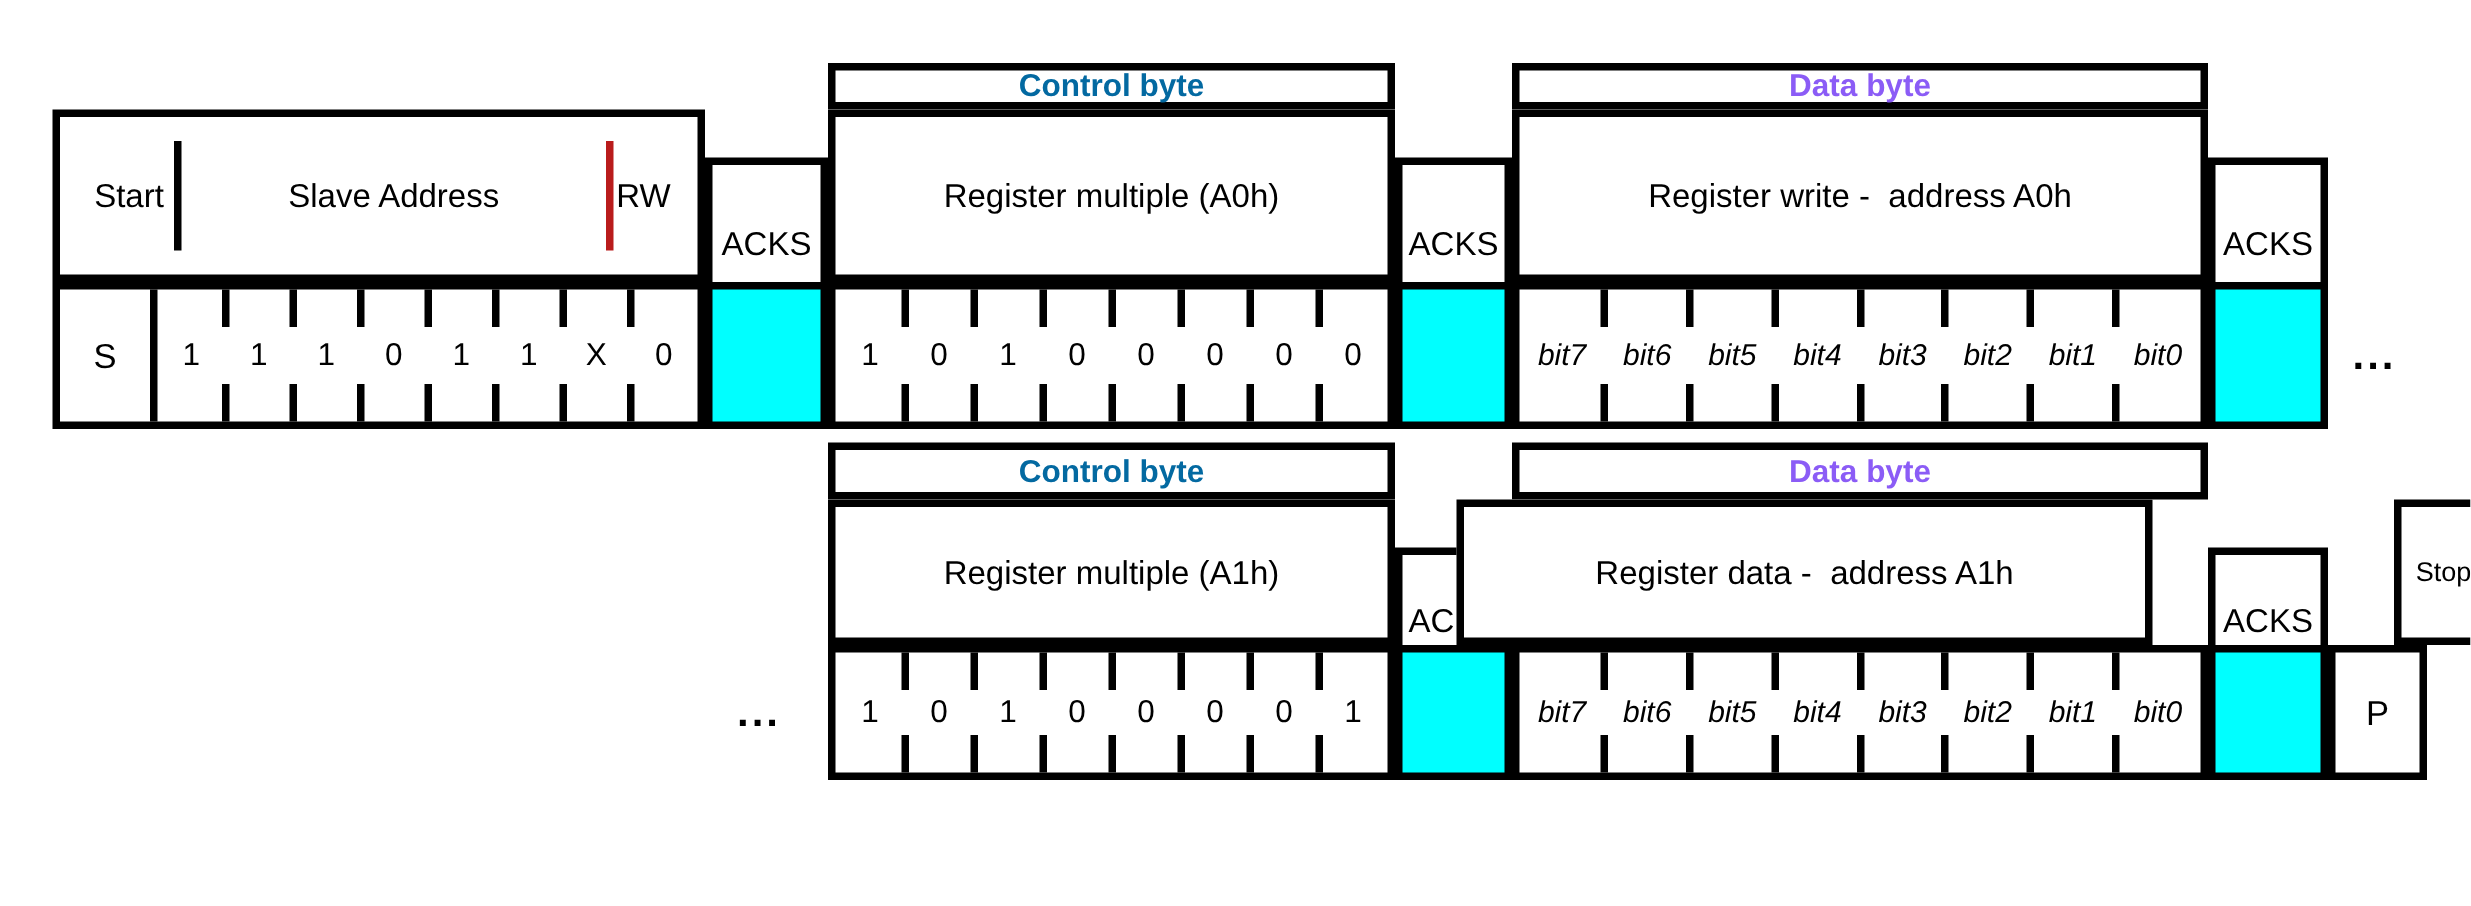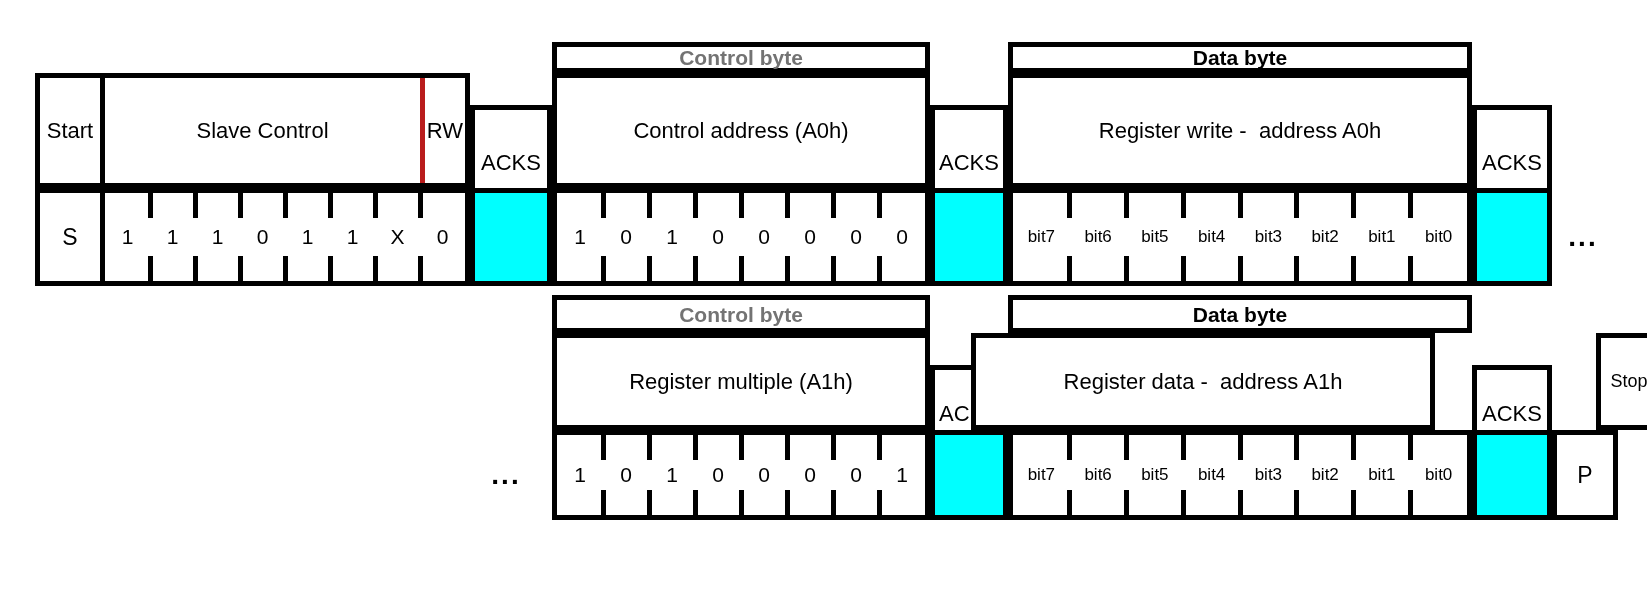--- a/index.html
+++ b/index.html
@@ -13,21 +13,21 @@
   }
   .box{
     position:absolute;
     box-sizing:border-box;
     border:5px solid #000;
     background:#fff;
     display:flex;
     align-items:center;
     justify-content:center;
   }
-  .split{padding:0;align-items:stretch;justify-content:flex-start;}
+  .split{padding:16px;align-items:stretch;justify-content:flex-start;}
   .cell{
     display:flex;align-items:center;justify-content:center;
     box-sizing:border-box;
     font-size:22px;
   }
   .cell-start{width:65px;border-right:5px solid #000;}
   .cell-slave{flex:1;}
   .cell-rw{width:45px;border-left:5px solid #b91c1c;}
   .scell{
     width:65px;box-sizing:border-box;border-right:5px solid #000;
@@ -42,24 +42,24 @@
     font-size:21px;
   }
   .bit:not(:last-child)::before{
     content:"";position:absolute;right:-2.5px;top:0;
     width:5px;height:25px;background:#000;
   }
   .bit:not(:last-child)::after{
     content:"";position:absolute;right:-2.5px;bottom:0;
     width:5px;height:25px;background:#000;
   }
-  .bitlabel{font-size:17px;}
+  .bitlabel{font-size:20px;font-style:italic;}
   .hdr{font-weight:bold;font-size:21px;line-height:1;}
-  .hdr-control{color:#737373;}
-  .hdr-data{color:#000000;}
+  .hdr-control{color:#0369a1;}
+  .hdr-data{color:#8b5cf6;}
   .lbl{font-size:22px;}
   .lbl span{white-space:pre;}
   .ackfill{background:#00FFFF;}
   .acklbl{font-size:22px;margin-top:32px;}
   .dots{
     position:absolute;
     display:flex;align-items:center;justify-content:center;
     font-size:28px;font-weight:bold;letter-spacing:2px;
   }
   .caption{
@@ -69,21 +69,21 @@
     letter-spacing:-0.5px;
   }
 </style>
 </head>
 <body>
 
 <div class="canvas">
 
   <div class="box split" style="left:35px;top:73px;width:435px;height:115px;">
     <div class="cell cell-start">Start</div>
-    <div class="cell cell-slave">Slave Control</div>
+    <div class="cell cell-slave">Slave Address</div>
     <div class="cell cell-rw">RW</div>
   </div>
 
   <div class="box bits" style="left:35px;top:188px;width:435px;height:98px;">
     <div class="scell">S</div>
     <div class="bitgroup">
       <div class="bit">1</div>
       <div class="bit">1</div>
       <div class="bit">1</div>
       <div class="bit">0</div>
@@ -92,21 +92,21 @@
       <div class="bit">X</div>
       <div class="bit">0</div>
     </div>
   </div>
 
   <div class="box acklbl" style="left:470px;top:73px;width:82px;height:115px;">ACKS</div>
   <div class="box ackfill" style="left:470px;top:188px;width:82px;height:98px;"></div>
 
   <div class="box hdr hdr-control" style="left:552px;top:42px;width:378px;height:31px;">Control byte</div>
   <div class="box lbl" style="left:552px;top:73px;width:378px;height:115px;">
-    <span>Control address (A0h)</span>
+    <span>Register multiple (A0h)</span>
   </div>
   <div class="box bits" style="left:552px;top:188px;width:378px;height:98px;">
     <div class="bit">1</div>
     <div class="bit">0</div>
     <div class="bit">1</div>
     <div class="bit">0</div>
     <div class="bit">0</div>
     <div class="bit">0</div>
     <div class="bit">0</div>
     <div class="bit">0</div>

